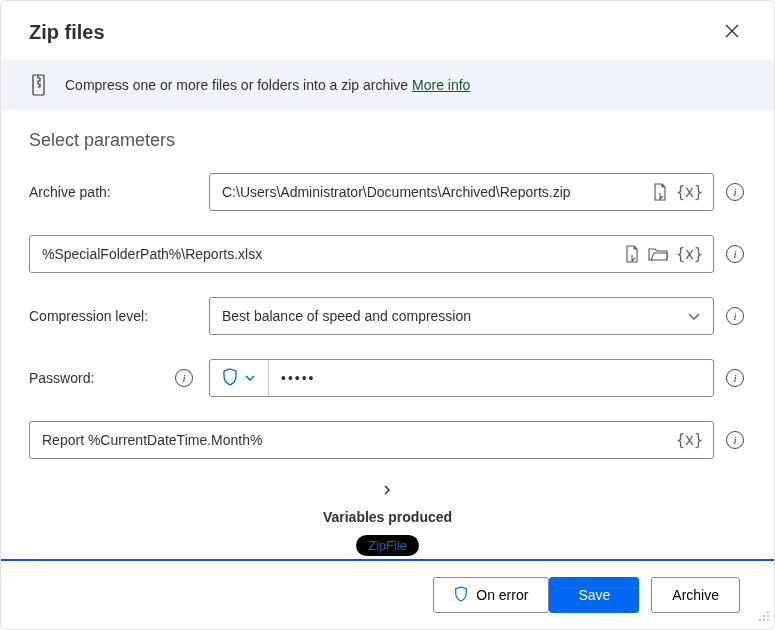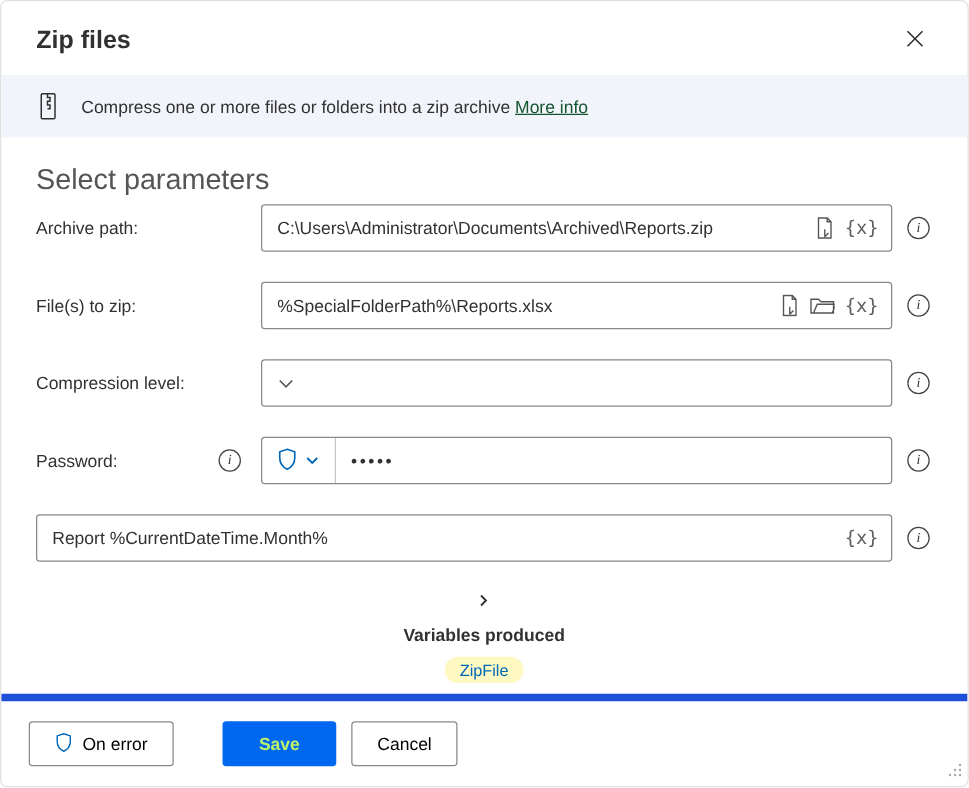--- a/index.html
+++ b/index.html
@@ -49,23 +49,23 @@
   .info-banner a {
     color: #14532d;
     text-decoration: underline;
   }
   .content {
     flex: 1;
     padding: 20px 28px;
     overflow: auto;
   }
   .section-title {
-    font-size: 23px;
+    font-size: 18px;
     color: #555;
-    margin-bottom: 6px;
+    margin-bottom: 22px;
   }
   .form-row {
     display: flex;
     align-items: center;
     margin-bottom: 24px;
     gap: 10px;
   }
   .label-col {
     width: 170px;
     display: flex;
@@ -149,52 +149,51 @@
   }
   .vars-label {
     font-weight: 600;
   }
   .chev-right {
     display:inline-block;
     transform: rotate(0deg);
     margin-right: 2px;
   }
   .var-chip {
-    background: #fef9c3;
+    background: #000000;
     color: #0067b8;
     padding: 3px 12px;
     border-radius: 12px;
     font-size: 13px;
   }
   .footer {
-    border-top: 6px solid #1d4ed8;
-    padding: 16px 22px;
-    display: flex;
-    align-items: center;
-    justify-content: flex-start;
+    border-top: 2px solid #1d4ed8;
+    padding: 16px 34px;
+    display: flex;
+    align-items: center;
+    justify-content: flex-end;
   }
   .btn {
     height: 36px;
     padding: 0 20px;
     border: 1px solid #8a8886;
     background: #fff;
     border-radius: 3px;
     font-size: 14px;
     cursor: pointer;
     display: inline-flex;
     align-items: center;
     gap: 8px;
   }
   .btn-primary {
     background: #0067f0;
-    color: #bef264;
+    color: #fef9c3;
     border-color: #0067f0;
-    font-weight: 700;
+    font-weight: 400;
     padding: 0 28px;
-    margin-left: 39px;
   }
   .shield {
     color: #0067b8;
   }
   .resize-handle {
     position: absolute;
     right: 3px;
     bottom: 3px;
     color: #aaa;
   }
@@ -238,21 +237,20 @@
         </span>
         <span class="icon-btn" style="font-family:monospace;font-size:15px;">{x}</span>
       </div>
     </div>
     <div class="info-col">
         <span class="info-circle">i</span>
       </div>
   </div>
 
   <div class="form-row">
-    <div class="label-col">File(s) to zip:</div>
     <div class="field-col">
       <input type="text" value="%SpecialFolderPath%\Reports.xlsx" style="">
       <div class="field-icons">
         <span class="icon-btn">
           <svg width="16" height="18" viewBox="0 0 16 18">
               <path d="M3 1 h7 l3 3 v13 h-10 z M10 1 v3 h3 M8 16 l3-3 M8 16 v-6" stroke="#555" stroke-width="1.1" fill="none"></path>
             </svg>
         </span>
         <span class="icon-btn">
           <svg width="20" height="16" viewBox="0 0 20 16">
@@ -263,20 +261,21 @@
       </div>
     </div>
     <div class="info-col">
         <span class="info-circle">i</span>
       </div>
   </div>
 
   <div class="form-row">
     <div class="label-col">Compression level:</div>
     <div class="field-col">
+      <div class="select-val">Best balance of speed and compression</div>
       <div class="select-chevron">
         <svg width="14" height="14" viewBox="0 0 14 14">
             <path d="M2 5 L7 10 L12 5" stroke="#555" stroke-width="1.3" fill="none"></path>
           </svg>
       </div>
     </div>
     <div class="info-col">
         <span class="info-circle">i</span>
       </div>
   </div>
@@ -331,21 +330,21 @@
   <button class="btn">
     <span class="shield">
       <svg width="14" height="16" viewBox="0 0 16 18">
           <path d="M8 1 l6 2 v5 c0 5 -4 8 -6 9 c-2 -1 -6 -4 -6 -9 v-5 z" stroke="#0067b8" stroke-width="1.3" fill="none"></path>
         </svg>
     </span>
     <span>On error</span>
   </button>
   <div style="display:flex;gap:12px;">
     <button class="btn btn-primary">Save</button>
-    <button class="btn">Cancel</button>
+    <button class="btn">Archive</button>
   </div>
 </div>
 
 <div class="resize-handle">
   <svg width="14" height="14" viewBox="0 0 14 14">
     <circle cx="11" cy="3" r="1" fill="#aaa"></circle>
     <circle cx="7" cy="7" r="1" fill="#aaa"></circle>
       <circle cx="11" cy="7" r="1" fill="#aaa"></circle>
     <circle cx="3" cy="11" r="1" fill="#aaa"></circle>
       <circle cx="7" cy="11" r="1" fill="#aaa"></circle>

